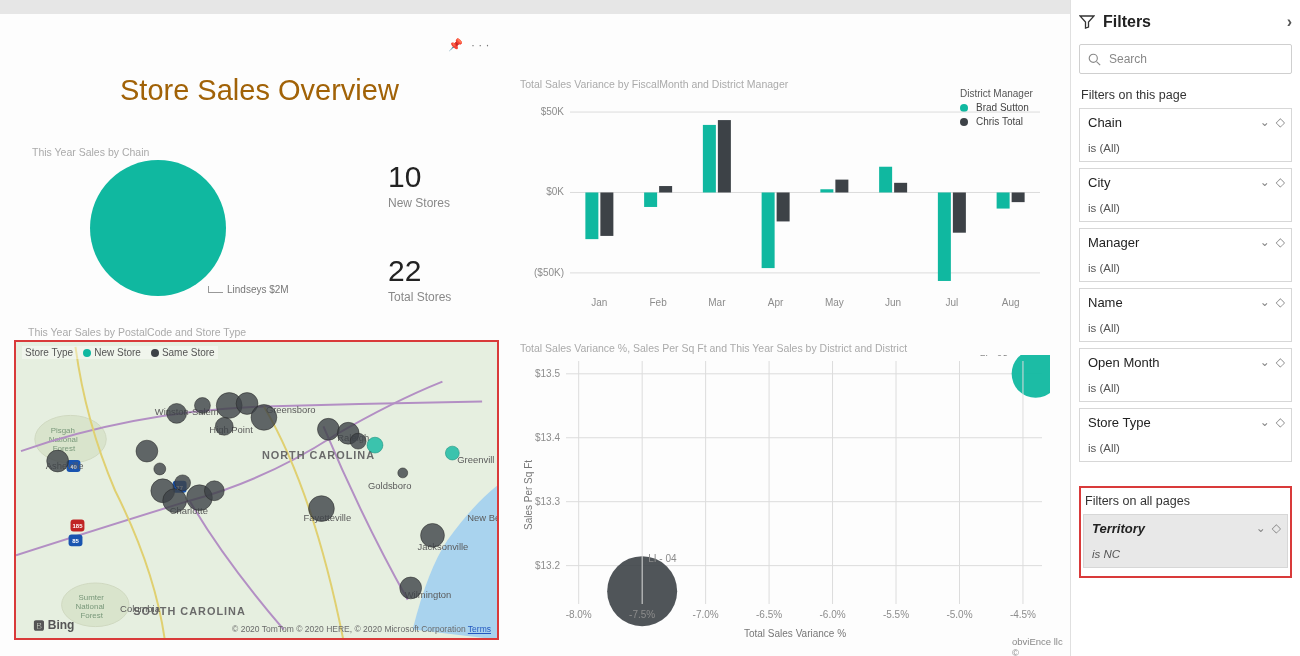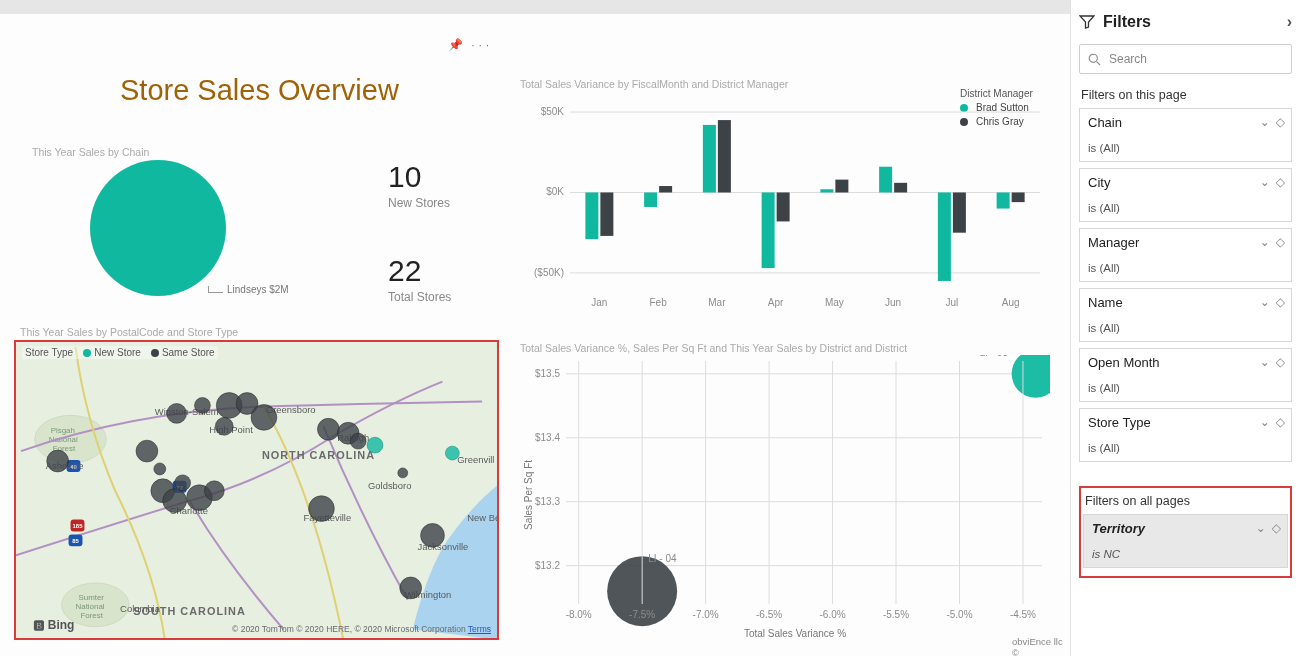--- a/index.html
+++ b/index.html
@@ -184,21 +184,21 @@
     <div class="big">22</div>
     <div class="lbl">Total Stores</div>
   </div>
 
   <div class="viz-caption" style="left:32px; top:146px;">This Year Sales by Chain</div>
   <div class="donut-wrap">
     <div class="donut"></div>
   </div>
   <div class="donut-legend">Lindseys $2M</div>
 
-  <div class="viz-caption" style="left:20px; top:326px;">This Year Sales by PostalCode and Store Type</div>
+  <div class="viz-caption" style="left:28px; top:326px;">This Year Sales by PostalCode and Store Type</div>
   <div class="map-box">
     <svg class="map-canvas" viewBox="0 0 485 300">
 
       <rect x="0" y="0" width="485" height="300" fill="#e6efe0"></rect>
 
       <path class="ocean" d="M485,145 Q460,165 435,200 Q415,230 400,290 L485,300 Z"></path>
 
       <ellipse class="forest" cx="55" cy="98" rx="36" ry="24"></ellipse>
       <text class="forest-label" x="35" y="92">Pisgah</text>
       <text class="forest-label" x="33" y="101">National</text>
@@ -288,21 +288,21 @@
 
   <div class="viz-caption" style="left:520px; top:78px;">Total Sales Variance by FiscalMonth and District Manager</div>
   <div class="bar-legend">
     <div style="font-size:10px;color:#555;margin-bottom:3px;">District Manager</div>
     <div class="row">
         <span class="dot" style="background:#10b8a0"></span>
         <span>Brad Sutton</span>
       </div>
     <div class="row">
         <span class="dot" style="background:#3d4247"></span>
-        <span>Chris Gray</span>
+        <span>Chris Total</span>
       </div>
   </div>
   <svg class="barchart" viewBox="0 0 530 220">
     <g id="bar-grid">
         <line class="grid-line" x1="50" x2="520" y1="178.91304347826085" y2="178.91304347826085"></line>
         <text class="axis-text" x="44" y="181.91304347826085" text-anchor="end">($50K)</text>
         <line class="grid-line" x1="50" x2="520" y1="98.47826086956522" y2="98.47826086956522"></line>
         <text class="axis-text" x="44" y="101.47826086956522" text-anchor="end">$0K</text>
         <line class="grid-line" x1="50" x2="520" y1="18.043478260869563" y2="18.043478260869563"></line>
         <text class="axis-text" x="44" y="21.043478260869563" text-anchor="end">$50K</text>

